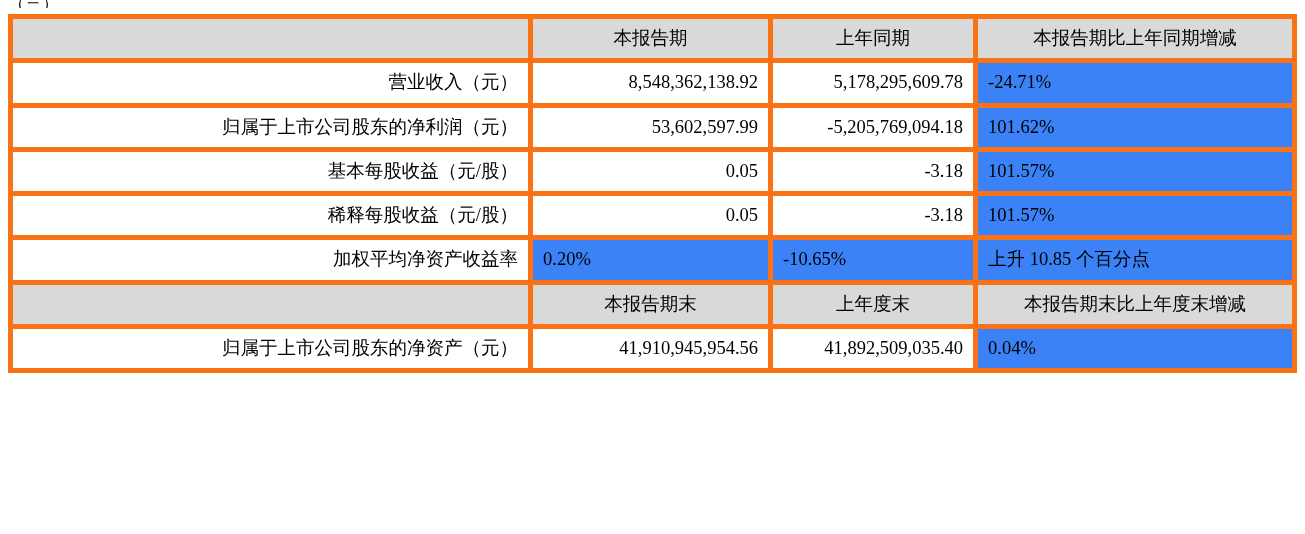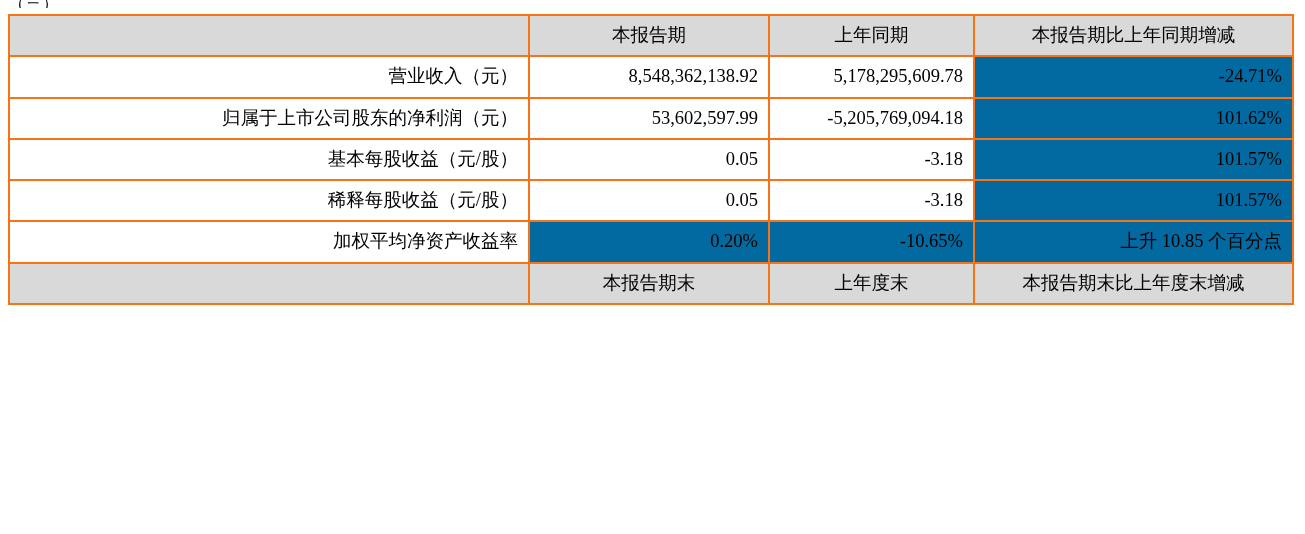--- a/index.html
+++ b/index.html
@@ -38,21 +38,21 @@
     border-collapse: collapse;
     table-layout: fixed;
     font-size: 18.5px;
   }
   table.fin col.c-label { width: 520px; }
   table.fin col.c-v1 { width: 240px; }
   table.fin col.c-v2 { width: 205px; }
   table.fin col.c-v3 { width: 319px; }
 
   table.fin td {
-    border: 2px solid #f97316;
+    border: 5px solid #f97316;
     padding: 6px 10px 7px 10px;
     vertical-align: middle;
     line-height: 1.42;
     height: 26px;
   }
   .hdr {
     background: #d9d9d9;
     text-align: center;
     font-size: 18.5px;
   }
@@ -62,22 +62,22 @@
   td.label {
     text-align: right;
     background: #ffffff;
   }
   td.num {
     text-align: right;
     background: #ffffff;
     padding-right: 12px;
   }
   td.ctr {
-    text-align: right;
-    background: #0369a1;
+    text-align: left;
+    background: #3b82f6;
   }
   td.two-line {
     line-height: 1.45;
   }
   
   tr.head td.label-blank {
     background: #d9d9d9;
   }
 </style>
 </head>
@@ -140,16 +140,22 @@
       </tr>
 
       <tr class="head">
         <td class="hdr blank label-blank"></td>
         <td class="hdr">本报告期末</td>
         <td class="hdr">上年度末</td>
         <td class="hdr">本报告期末比上年度末增减</td>
       </tr>
 
 
+      <tr>
+        <td class="label">归属于上市公司股东的净资产（元）</td>
+        <td class="num">41,910,945,954.56</td>
+        <td class="num">41,892,509,035.40</td>
+        <td class="ctr">0.04%</td>
+      </tr>
     </tbody>
   </table>
 
 </div>
 
 </body></html>

